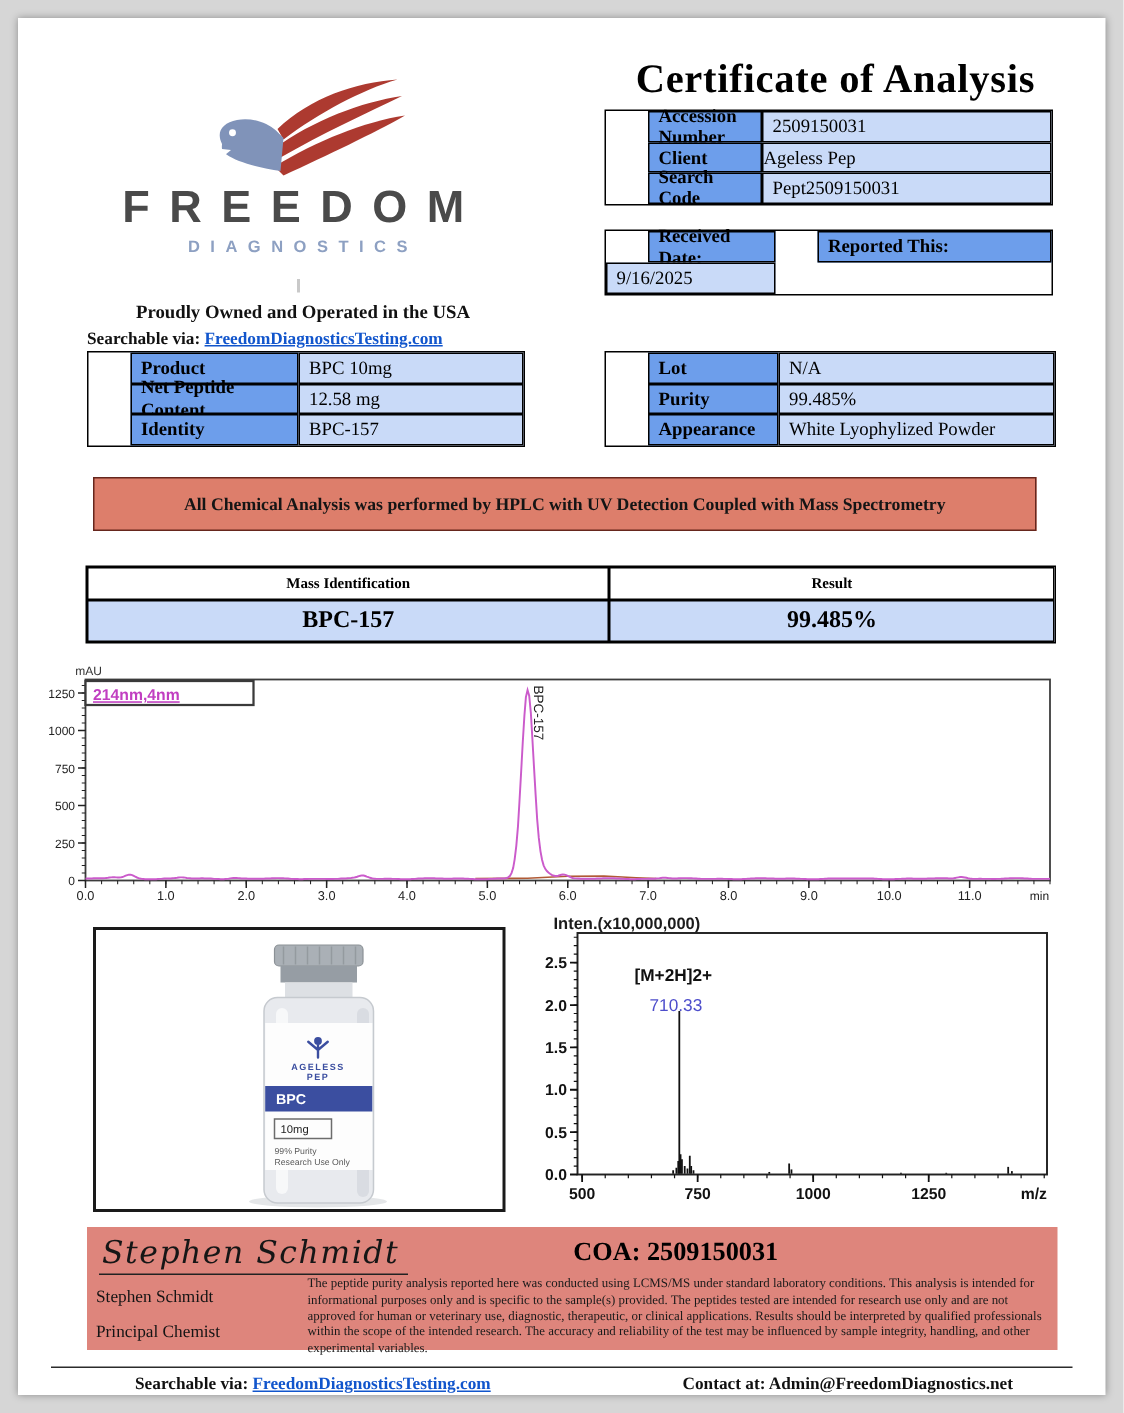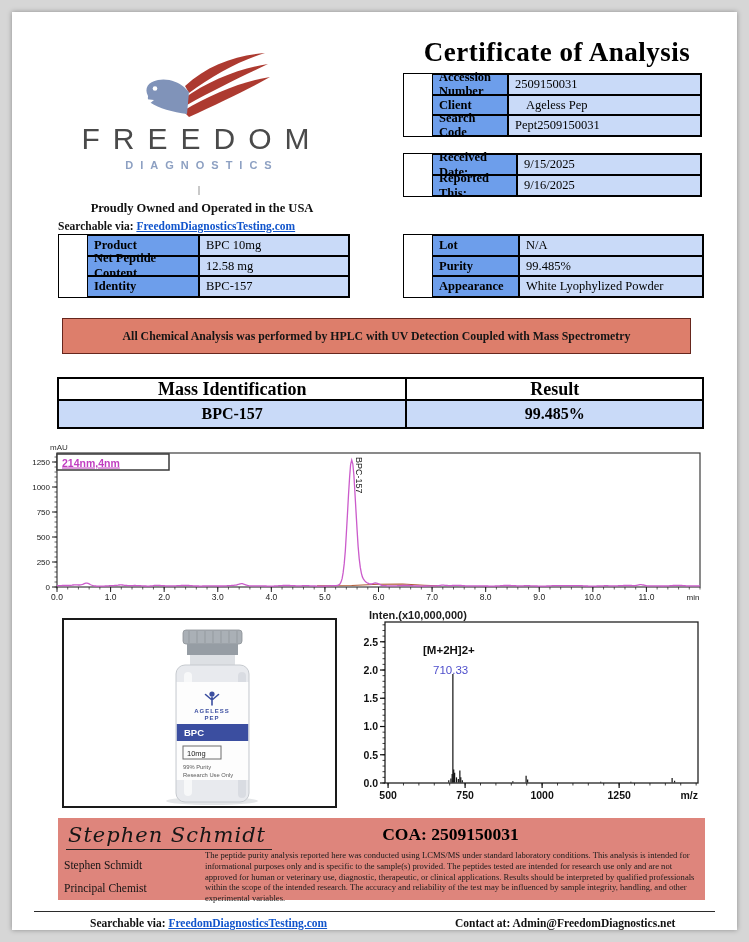--- a/index.html
+++ b/index.html
@@ -1,35 +1,35 @@
 <!DOCTYPE html>
 <html><head>
 <meta charset="utf-8">
 <style>
   html,body{margin:0;padding:0;}
   body{width:749px;height:942px;background:#d6d6d6;font-family:"Liberation Serif",serif;position:relative;overflow:hidden;}
   .paper{position:absolute;left:12px;top:12px;width:725px;height:918px;background:#ffffff;box-shadow:0 0 5px rgba(0,0,0,.35);}
   .abs{position:absolute;}
   
-  .brand{font-family:"Liberation Sans",sans-serif;font-weight:normal;color:#4a4a4a;font-size:30px;letter-spacing:13px;text-align:center;}
+  .brand{font-family:"Liberation Sans",sans-serif;font-weight:bold;color:#4a4a4a;font-size:30px;letter-spacing:13px;text-align:center;}
   .brand-sub{font-family:"Liberation Sans",sans-serif;font-weight:bold;color:#8da0c2;font-size:11px;letter-spacing:7px;text-align:center;}
   .logo-tick{width:2px;height:9px;background:#c9c9c9;}
   .tagline{font-weight:bold;font-size:12.5px;text-align:center;color:#111;}
   .search-line{font-weight:bold;font-size:11.5px;color:#111;}
   a.doclink{color:#1155cc;text-decoration:underline;font-weight:bold;}
   .coa-title{font-weight:bold;font-size:27px;color:#000;text-align:center;letter-spacing:.5px;}
   
   .tbl{display:grid;border:1px solid #000;}
   .tbl .c{border:1px solid #000;padding:1px 6px 1px 6px;display:flex;align-items:center;font-size:12.5px;line-height:1.15;}
   .tbl .th{background:#6d9eeb;font-weight:bold;margin-left:28px;}
   .tbl .td{background:#c9daf8;}
   .banner{background:#dd7e6b;border:1px solid #66261d;display:flex;align-items:center;justify-content:center;font-weight:bold;font-size:11.8px;color:#151515;text-align:center;font-family:Liberation Serif, serif;}
   .mtbl{display:grid;grid-template-columns:54% 46%;border:1px solid #000;}
   .mtbl .c{border:1px solid #000;display:flex;align-items:center;justify-content:center;}
-  .mtbl .hd{background:#ffffff;font-weight:bold;font-size:18px;height:20px;}
+  .mtbl .hd{background:#ffffff;font-weight:bold;font-size:10px;height:20px;}
   .mtbl .vl{background:#c9daf8;font-weight:bold;font-size:16px;height:26px;}
   .imgbox{border:2px solid #1a1a1a;background:#fff;}
   
   .footer{background:#de857c;}
   .sig{font-style:italic;font-size:21px;color:#161616;border-bottom:1.6px solid #222;padding:0 6px 2px 2px;display:inline-block;letter-spacing:1px;font-family:"DejaVu Serif",serif;}
   .sig-name{font-size:11.5px;color:#141414;}
   .coa-num{font-weight:bold;font-size:17.5px;color:#000;text-align:center;}
   .disclaimer{font-size:8.6px;line-height:1.26;color:#1a1a1a;text-align:left;}
   .bottom-rule{border-top:1.6px solid #2b2b2b;}
   .bottom-text{font-weight:bold;font-size:11.5px;color:#111;}
@@ -55,28 +55,27 @@
     <span>Searchable via:</span>
     <a class="doclink" href="#">FreedomDiagnosticsTesting.com</a>
   </div>
 
   <div class="abs coa-title" style="left:385px;top:25px;width:320px;">Certificate of Analysis</div>
 
   <div class="abs tbl" style="left:391px;top:61px;width:297px;grid-template-columns:104px 1fr;grid-auto-rows:20.5px;">
     <div class="c th">Accession Number</div>
     <div class="c td">2509150031</div>
     <div class="c th">Client</div>
-    <div class="c td" style="padding-left:17px;">Ageless Pep</div>
+    <div class="c td" style="padding-left:0;">Ageless Pep</div>
     <div class="c th">Search Code</div>
     <div class="c td">Pept2509150031</div>
   </div>
 
   <div class="abs tbl" style="left:391px;top:141px;width:297px;grid-template-columns:113px 1fr;grid-auto-rows:21px;">
     <div class="c th">Received Date:</div>
-    <div class="c td">9/15/2025</div>
     <div class="c th">Reported This:</div>
     <div class="c td">9/16/2025</div>
   </div>
 
   <div class="abs tbl" style="left:46px;top:222px;width:290px;grid-template-columns:140px 1fr;grid-auto-rows:20.5px;">
     <div class="c th">Product</div>
     <div class="c td">BPC 10mg</div>
     <div class="c th">Net Peptide Content</div>
     <div class="c td">12.58 mg</div>
     <div class="c th">Identity</div>

